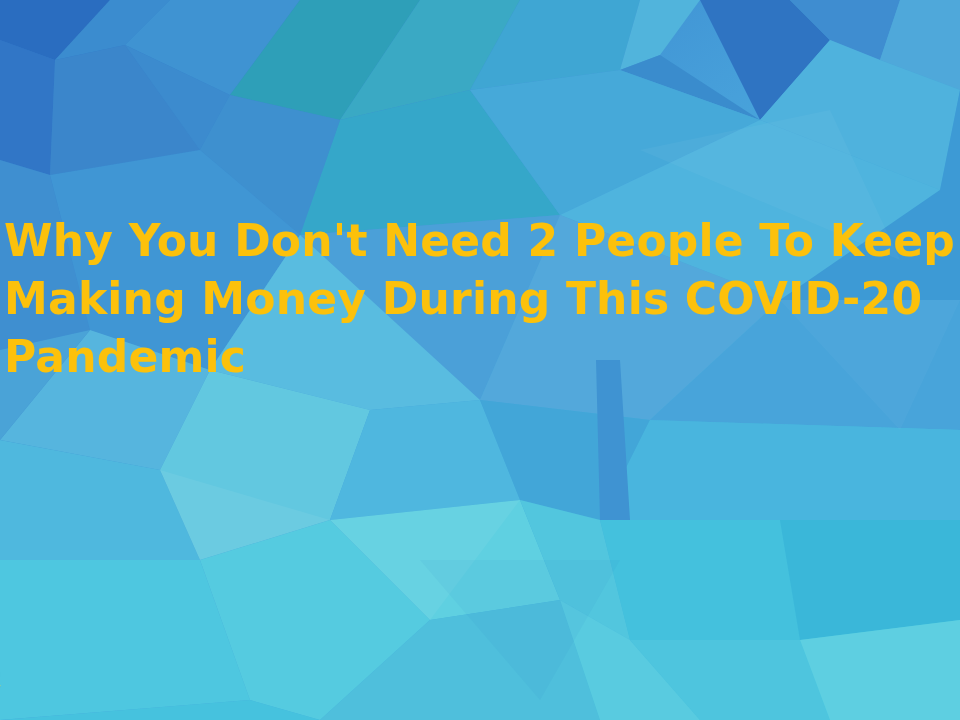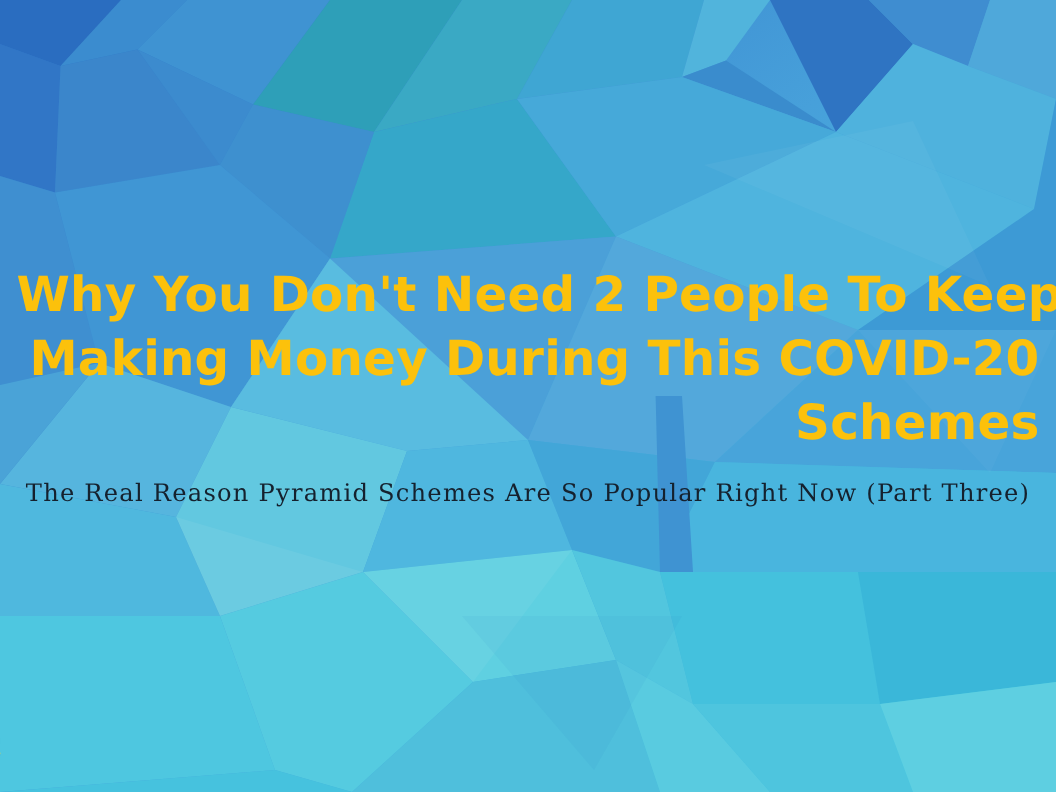--- a/index.html
+++ b/index.html
@@ -33,23 +33,23 @@
   #content {
     position: absolute;
     inset: 0;
     z-index: 5;
   }
 
   #title-block {
     position: absolute;
     left: 0;
     right: 0;
-    top: 240px;
-    text-align: right;
-    padding: 0 15px;
+    top: 212px;
+    text-align: left;
+    padding: 0 4px;
   }
 
   .title-line {
     display: block;
     font-family: "DejaVu Sans", sans-serif;
     font-weight: bold;
     font-size: 44px;
     line-height: 58px;
     color: #fcc10b;
     letter-spacing: 0.2px;
@@ -187,26 +187,23 @@
       <polygon points="420,560 620,560 540,700" fill="#2f86c4" opacity="0.07"></polygon>
       <polygon points="780,300 960,300 900,430" fill="#ffffff" opacity="0.03"></polygon>
     </g>
   </svg>
 
   <div id="content">
 
     <div id="title-block">
       <span class="title-line">Why You Don't Need 2 People To Keep</span>
       <span class="title-line">Making Money During This COVID-20</span>
-      <span class="title-line">Schemes</span>
+      <span class="title-line">Pandemic</span>
     </div>
 
-    <div id="subtitle-block">
-      <span id="subtitle-text">The Real Reason Pyramid Schemes Are So Popular Right Now (Part Three)</span>
-    </div>
 
   </div>
 
   <div id="logo-block">
     <div id="logo-mark">
       
       
       
       
     </div>

